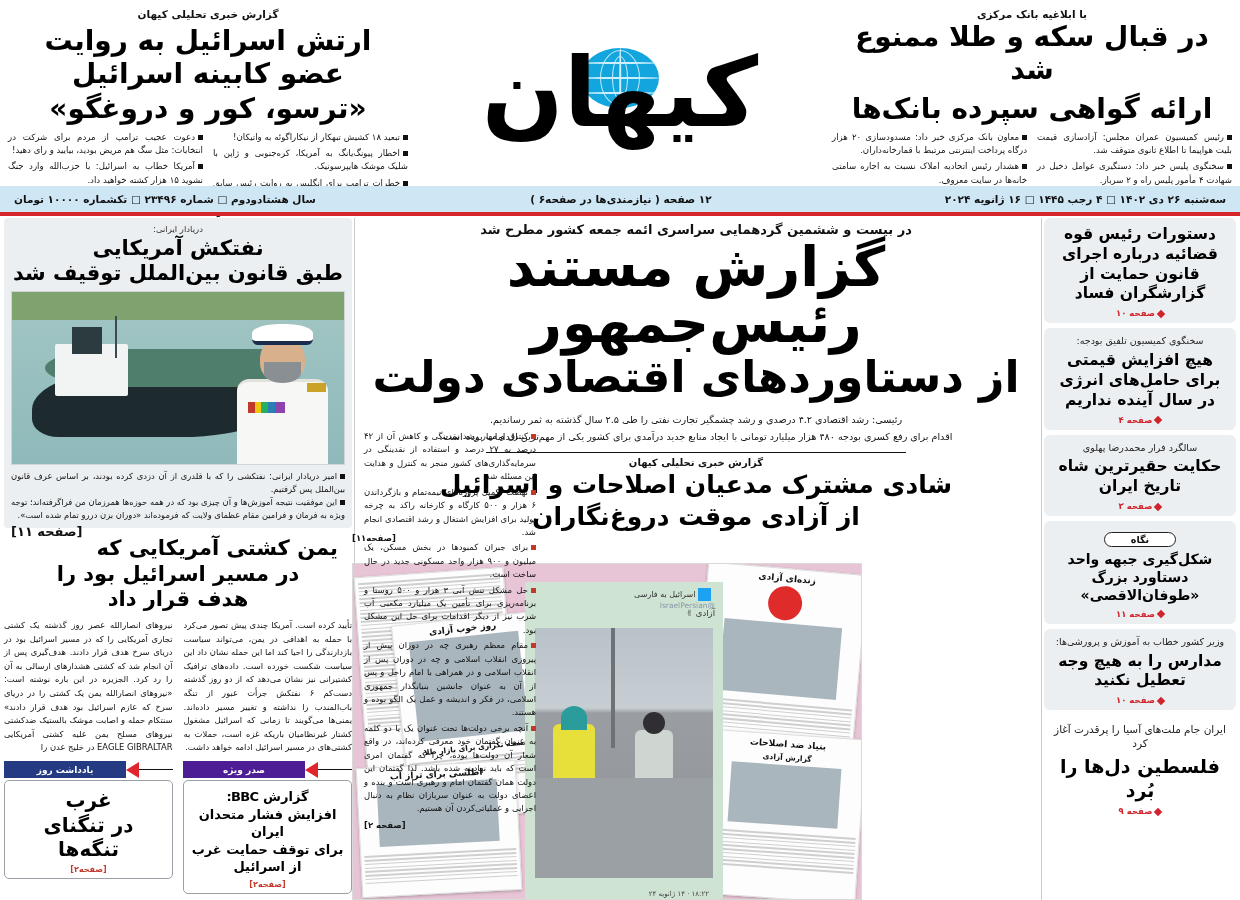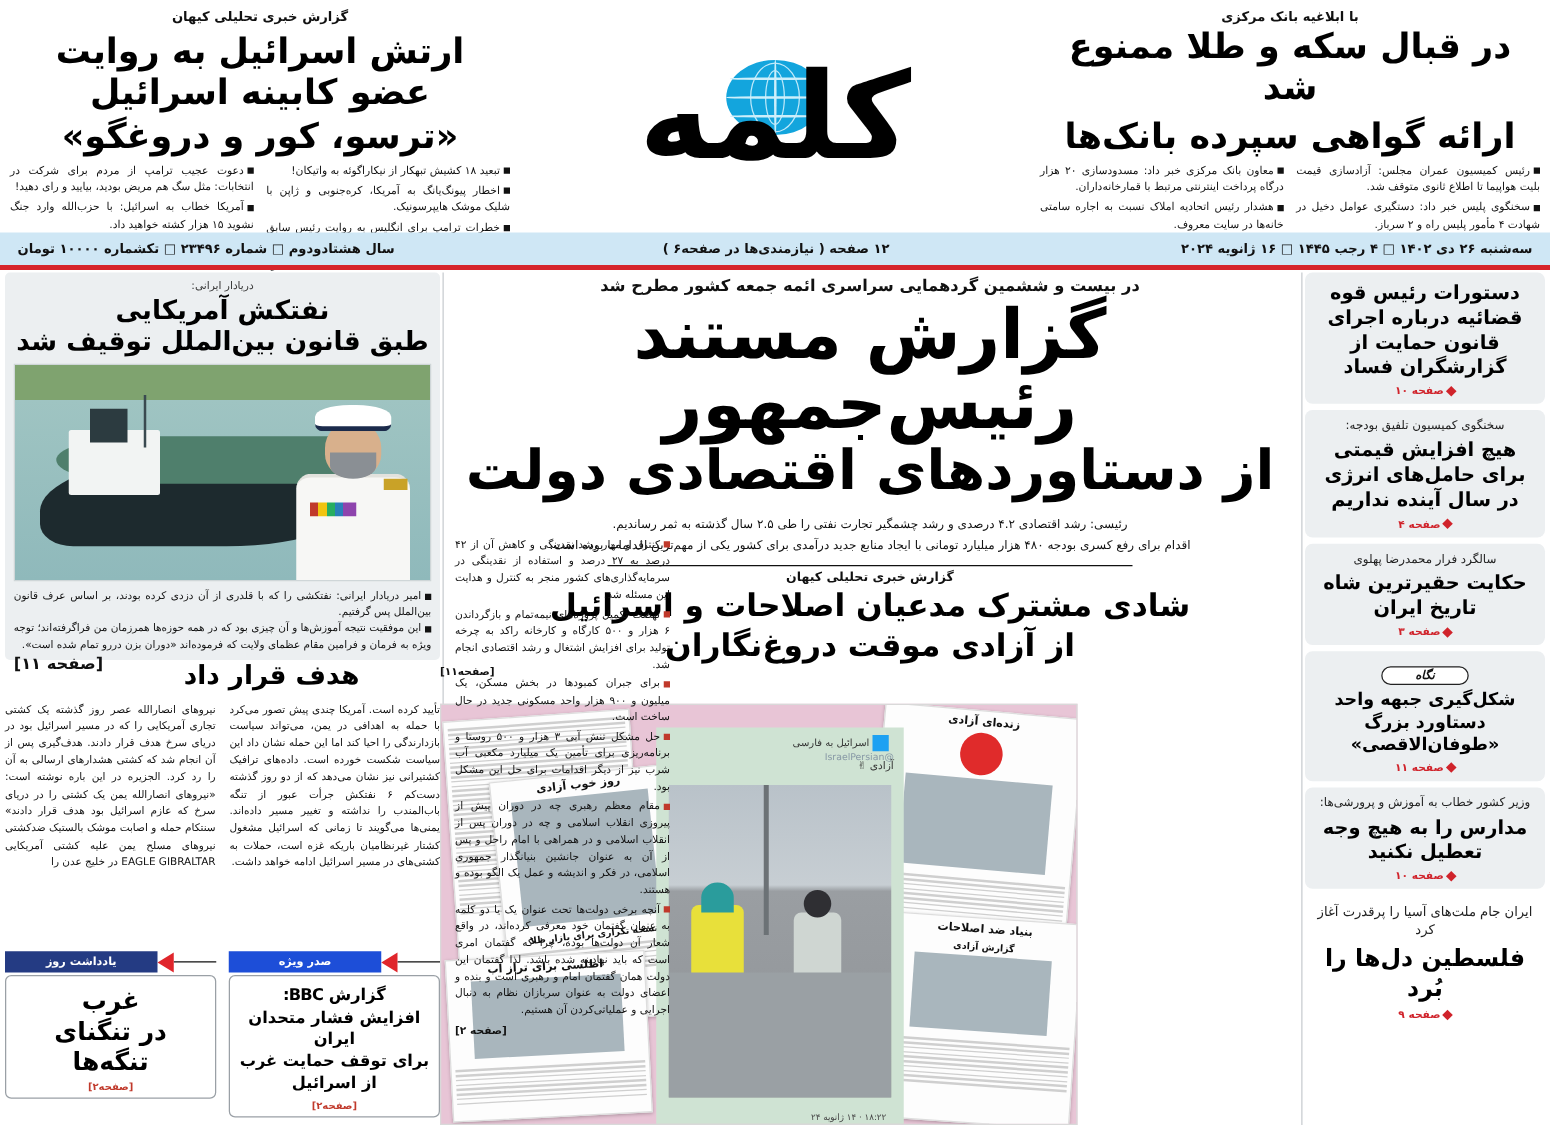--- a/index.html
+++ b/index.html
@@ -134,21 +134,21 @@
     margin-top: 4px; font-size: 8.5px; font-weight: bold; color: #d0232b;
   }
   .sb-page .dia {
     display: inline-block; width: 6px; height: 6px; background: #d0232b;
     transform: rotate(45deg); margin-left: 3px; vertical-align: middle;
   }
   .sb-pill {
     display: inline-block;
     border: 1.4px solid #222; border-radius: 11px;
     padding: 1px 26px; font-size: 9.5px; font-weight: bold; color: #111;
-    background: #fff; margin-bottom: 4px; font-style: italic;
+    background: #fff; margin-bottom: 4px;
   }
 
   
   .center {
     position: absolute; top: 0; right: 200px;
     width: 688px; height: 682px;
   }
   .center-kicker {
     font-size: 13px; font-weight: bold; color: #111;
     text-align: center; margin: 4px 0 2px 0;
@@ -382,21 +382,21 @@
     position: relative; height: 17px;
     display: flex; align-items: center; justify-content: flex-start;
   }
   .tag-strip {
     height: 17px; flex: 1 1 auto;
     display: flex; align-items: center; justify-content: center;
     font-size: 9px; font-weight: bold; color: #fff;
     letter-spacing: -0.3px;
   }
   .tag-blue { background: #243b83; }
-  .tag-gray { background: #1d4ed8; }
+  .tag-gray { background: #4c1d95; }
   .tag-arrow {
     width: 0; height: 0;
     border-top: 8.5px solid transparent;
     border-bottom: 8.5px solid transparent;
     border-right: 13px solid #e0262c;
   }
   .tag-line { flex: 0 0 34px; height: 1.4px; background: #111; }
   .bbox-body {
     border: 1.5px solid #9aa0a6; border-radius: 5px;
     padding: 7px 6px 4px 6px; margin-top: 2px; min-height: 82px;
@@ -443,21 +443,21 @@
 
     <div class="logo-wrap">
       <div class="globe">
         <div class="mer m1"></div>
         <div class="mer m2"></div>
         <div class="mer m3"></div>
         <div class="par p1"></div>
         <div class="par p2"></div>
         <div class="par p3"></div>
       </div>
-      <div class="logo-text">کلمه</div>
+      <div class="logo-text">کیهان</div>
     </div>
 
     <div class="top-col right">
       <div class="kicker">با ابلاغیه بانک مرکزی</div>
       <div class="top-head" style="margin-top:-4px">در قبال سکه و طلا ممنوع شد</div>
       <div class="top-head">ارائه گواهی سپرده بانک‌ها</div>
       <div class="top-bullets">
         <div>
           <div class="bl"><span class="sq"></span><span>رئیس کمیسیون عمران مجلس: آزادسازی قیمت بلیت هواپیما تا اطلاع ثانوی متوقف شد.</span></div>
           <div class="bl"><span class="sq"></span><span>سخنگوی پلیس خبر داد: دستگیری عوامل دخیل در شهادت ۴ مأمور پلیس راه و ۲ سرباز.</span></div>
@@ -701,20 +701,21 @@
         </div>
 
         <div class="lc-bullets">
           <div><span class="sq"></span><span>امیر دریادار ایرانی: نفتکشی را که با قلدری از آن دزدی کرده بودند، بر اساس عرف قانون بین‌الملل پس گرفتیم.</span></div>
           <div><span class="sq"></span><span>این موفقیت نتیجه آموزش‌ها و آن چیزی بود که در همه حوزه‌ها همرزمان من فراگرفته‌اند؛ توجه ویژه به فرمان و فرامین مقام عظمای ولایت که فرموده‌اند «دوران بزن دررو تمام شده است».</span>
             <span class="pgref">[صفحه ۱۱]</span>
           </div>
         </div>
       </div>
 
+      <div class="lc-head2">یمن کشتی آمریکایی که در مسیر اسرائیل بود را</div>
       <div class="lc-head2" style="margin-top:0">هدف قرار داد</div>
 
       <div class="lc-2col">
         <div>تأیید کرده است. آمریکا چندی پیش تصور می‌کرد با حمله به اهدافی در یمن، می‌تواند سیاست بازدارندگی را احیا کند اما این حمله نشان داد این سیاست شکست خورده است. داده‌های ترافیک کشتیرانی نیز نشان می‌دهد که از دو روز گذشته دست‌کم ۶ نفتکش جرأت عبور از تنگه باب‌المندب را نداشته و تغییر مسیر داده‌اند. یمنی‌ها می‌گویند تا زمانی که اسرائیل مشغول کشتار غیرنظامیان باریکه غزه است، حملات به کشتی‌های در مسیر اسرائیل ادامه خواهد داشت.</div>
         <div>نیروهای انصارالله عصر روز گذشته یک کشتی تجاری آمریکایی را که در مسیر اسرائیل بود در دریای سرخ هدف قرار دادند. هدف‌گیری پس از آن انجام شد که کشتی هشدارهای ارسالی به آن را رد کرد. الجزیره در این باره نوشته است: «نیروهای انصارالله یمن یک کشتی را در دریای سرخ که عازم اسرائیل بود هدف قرار دادند» سنتکام حمله و اصابت موشک بالستیک ضدکشتی نیروهای مسلح یمن علیه کشتی آمریکایی EAGLE GIBRALTAR در خلیج عدن را</div>
       </div>
 
       <div class="lc-bottom">
 
         <div class="bbox">

